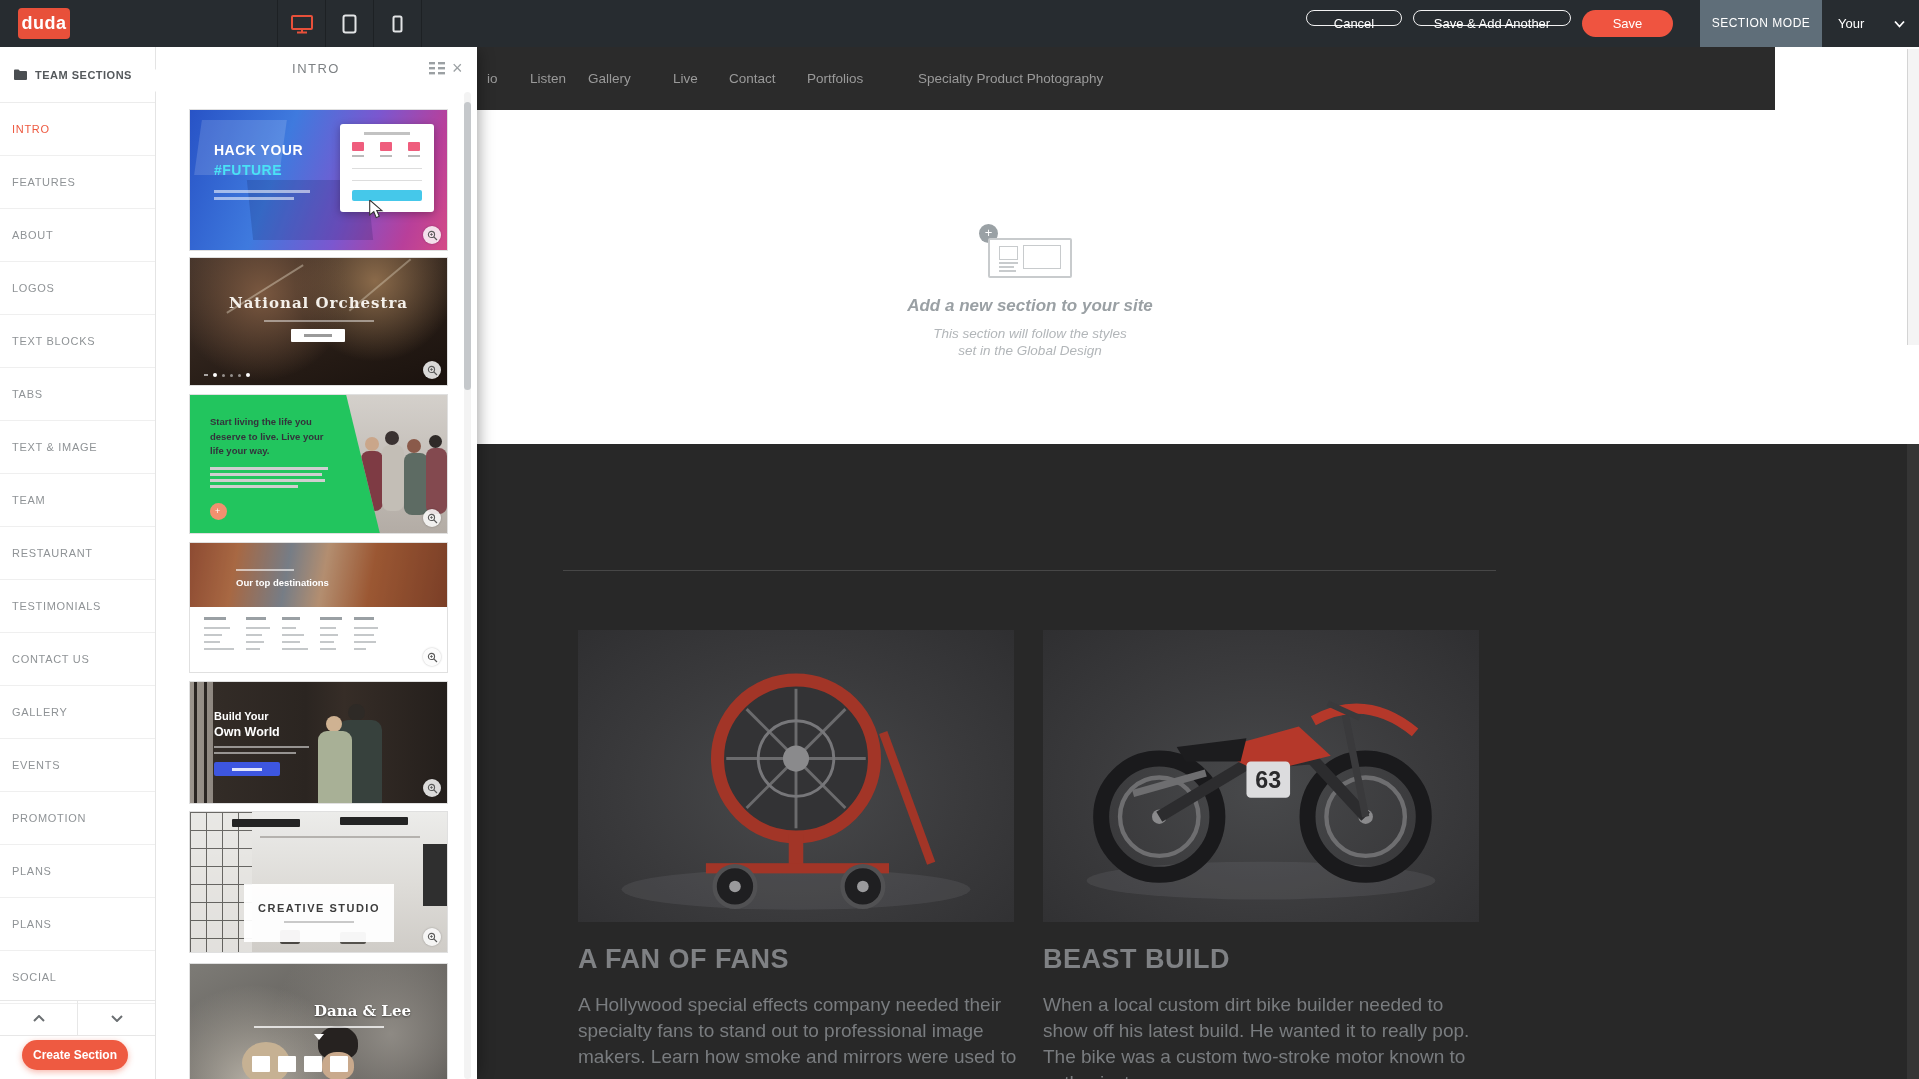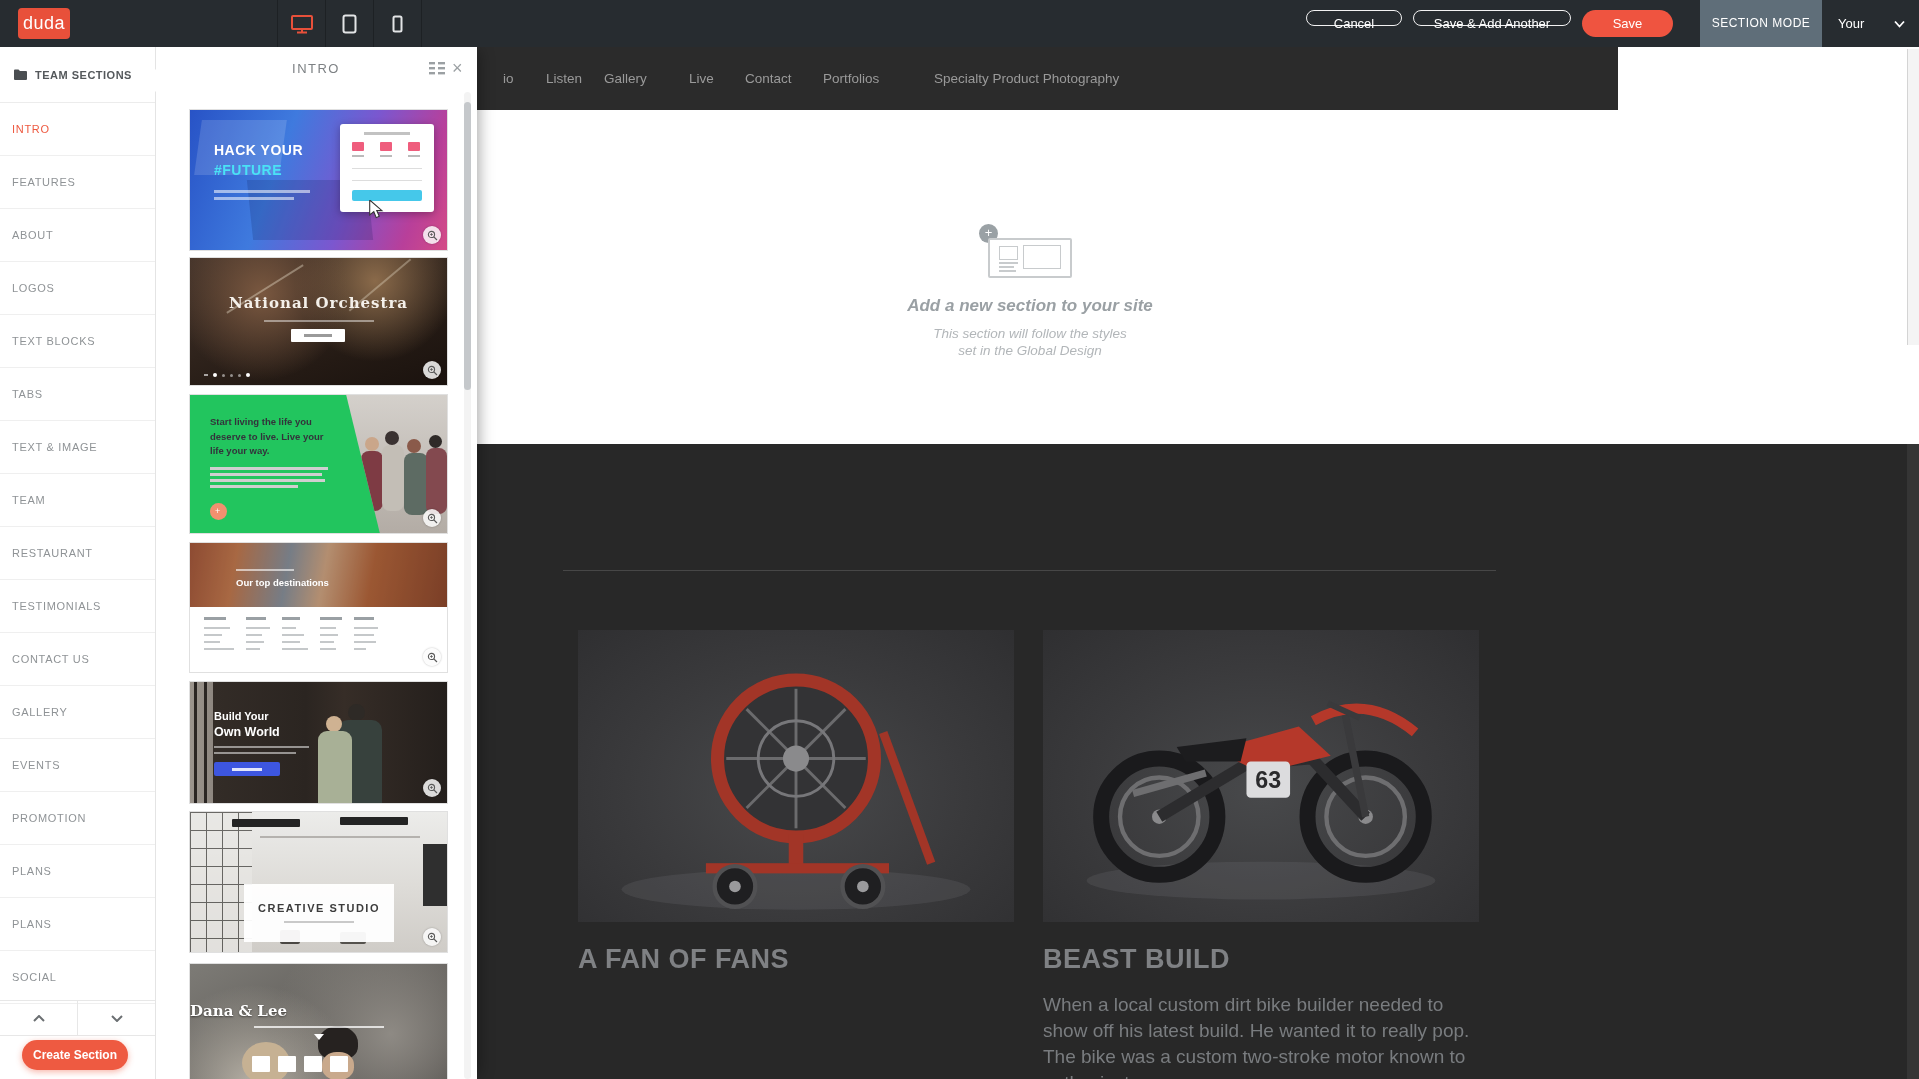--- a/index.html
+++ b/index.html
@@ -2,21 +2,21 @@
 <html><head>
 <meta charset="utf-8">
 <style>
   html,body{margin:0;padding:0;background:#111;}
   .stage{position:relative;width:1919px;height:1079px;overflow:hidden;background:#fff;
          font-family:"Liberation Sans",sans-serif;-webkit-font-smoothing:antialiased;}
   .abs{position:absolute;}
   
   .topbar{position:absolute;left:0;top:0;width:1919px;height:47px;background:#272c30;z-index:50;}
   .logo{position:absolute;left:18px;top:8px;width:52px;height:31px;background:#e8503a;border-radius:4px;
-        color:#fff;font-weight:normal;font-size:18px;text-align:center;line-height:30px;letter-spacing:.5px;}
+        color:#fff;font-weight:bold;font-size:18px;text-align:center;line-height:30px;letter-spacing:.5px;}
   .devgroup{position:absolute;left:277px;top:0;height:47px;display:flex;}
   .devcell{width:47px;height:47px;display:flex;align-items:center;justify-content:center;border-left:1px solid #1d2124;}
   .devcell:last-child{border-right:1px solid #1d2124;}
   .pillbtn{position:absolute;top:10px;height:16px;border:1px solid #f2f2f2;border-radius:14px;color:#fff;
            font-size:13px;text-align:center;line-height:26px;box-sizing:border-box;}
   .solidbtn{position:absolute;top:10px;height:27px;background:#ef5440;border-radius:14px;color:#fff;
             font-size:13px;text-align:center;line-height:27px;}
   .modeblock{position:absolute;left:1700px;top:0;width:122px;height:47px;background:#5f6e79;color:#fff;
              font-size:12px;letter-spacing:.5px;text-align:center;line-height:47px;}
   .helpLbl{position:absolute;left:1838px;top:0;height:47px;line-height:47px;color:#fff;font-size:13px;}
@@ -44,21 +44,21 @@
                color:#7d8184;font-size:13px;letter-spacing:1.5px;}
   .thumb{position:absolute;left:35px;width:257px;box-shadow:0 0 0 1px rgba(0,0,0,.12);overflow:hidden;
          background:#fff;cursor:pointer;}
   .mag{position:absolute;right:6px;bottom:6px;width:18px;height:18px;border-radius:50%;
        background:rgba(252,252,252,.85);display:flex;align-items:center;justify-content:center;
        box-shadow:0 0 2px rgba(0,0,0,.3);}
   .bar{position:absolute;}
   .pscroll-track{position:absolute;right:6px;top:45px;width:7px;bottom:0;background:#f3f3f3;border-radius:4px;}
   .pscroll-thumb{position:absolute;right:6px;top:55px;width:7px;height:288px;background:#c5c8cb;border-radius:4px;}
   
-  .sitenav{position:absolute;left:16px;top:47px;width:1602px;height:63px;background:#2b2b2b;}
+  .sitenav{position:absolute;left:0;top:47px;width:1775px;height:63px;background:#2b2b2b;}
   .navitem{position:absolute;top:0;height:63px;line-height:63px;color:#9a9a9a;font-size:13.5px;white-space:nowrap;}
   .whitearea{position:absolute;left:0;top:110px;width:1919px;height:334px;background:#fff;}
   .darksection{position:absolute;left:0;top:444px;width:1919px;bottom:0;background:#282828;}
   .cs-heading{position:absolute;left:563px;top:478px;font-size:52px;font-weight:bold;color:#707376;letter-spacing:1px;}
   .cs-rule{position:absolute;left:563px;top:570px;width:933px;height:1px;background:#474747;}
   .cardimg{position:absolute;top:630px;width:436px;height:292px;
            background:radial-gradient(ellipse at 50% 55%, #48494b 0%, #3a3a3c 55%, #2f2f31 100%);}
   .cardtitle{position:absolute;top:944px;font-size:27px;font-weight:bold;color:#7f8184;letter-spacing:.5px;}
   .cardbody{position:absolute;top:992px;width:442px;font-size:19px;line-height:26px;color:#797c7f;}
   .mscroll-dark{position:absolute;right:0;top:444px;width:12px;bottom:0;background:#353535;}
@@ -153,20 +153,21 @@
         <line x1="208" y1="58" x2="222" y2="128" stroke="#3a3a3c" stroke-width="5"></line>
         <line x1="196" y1="50" x2="218" y2="60" stroke="#3a3a3c" stroke-width="4"></line>
         <line x1="112" y1="98" x2="62" y2="112" stroke="#6e6e70" stroke-width="5"></line>
         <rect x="140" y="90" width="30" height="25" rx="3" fill="#dcdcde"></rect>
         <text x="155" y="108" font-size="16" font-weight="bold" fill="#2a2a2c" text-anchor="middle" font-family="Liberation Sans, sans-serif">63</text>
       </svg>
     </div>
 
     <div class="cardtitle" style="left:578px;top:500px">A FAN OF FANS</div>
     <div class="cardtitle" style="left:1043px;top:500px">BEAST BUILD</div>
+    <div class="cardbody" style="left:578px;top:548px">A Hollywood special effects company needed their specialty fans to stand out to professional image makers. Learn how smoke and mirrors were used to</div>
     <div class="cardbody" style="left:1043px;top:548px">When a local custom dirt bike builder needed to show off his latest build. He wanted it to really pop. The bike was a custom two-stroke motor known to enthusiasts</div>
   </div>
 
   <div class="mscroll-dark"></div>
   <div class="mscroll-thumb"></div>
 
   <div class="panel">
     <div class="panel-title">INTRO</div>
     <svg class="abs" style="left:274px;top:15px" width="16" height="13" viewBox="0 0 16 13">
       <g fill="#9ba0a3">
@@ -363,21 +364,21 @@
             <line x1="4.5" y1="6.5" x2="8.5" y2="6.5" stroke="#5a5a5a" stroke-width="1.2"></line>
             <line x1="6.5" y1="4.5" x2="6.5" y2="8.5" stroke="#5a5a5a" stroke-width="1.2"></line>
           </svg>
         </span>
     </div>
 
     <div class="thumb" style="top:917px;height:200px;background:radial-gradient(circle at 25% 62%, #b9b3a8 0%, rgba(0,0,0,0) 45%),radial-gradient(circle at 78% 35%, #8e8a84 0%, rgba(0,0,0,0) 50%),linear-gradient(150deg,#7d7b76,#4f4c49 70%,#3b3937)">
       <div class="abs" style="left:128px;top:62px;width:40px;height:34px;border-radius:50% 50% 40% 40%;background:#262220"></div>
       <div class="abs" style="left:132px;top:88px;width:32px;height:28px;border-radius:45%;background:#c9a98c"></div>
       <div class="abs" style="left:52px;top:78px;width:48px;height:42px;border-radius:50%;background:#c6b193"></div>
-      <div class="abs" style="left:0;top:38px;width:221px;text-align:left;color:#fff;font-size:15px;font-weight:bold;font-family:'DejaVu Serif','Liberation Serif',serif;text-shadow:0 1px 2px rgba(0,0,0,.5)">Dana &amp; Lee</div>
+      <div class="abs" style="left:0;top:38px;width:221px;text-align:right;color:#fff;font-size:15px;font-weight:bold;font-family:'DejaVu Serif','Liberation Serif',serif;text-shadow:0 1px 2px rgba(0,0,0,.5)">Dana &amp; Lee</div>
       <div class="bar" style="left:64px;top:62px;width:130px;height:2px;background:rgba(255,255,255,.75)"></div>
       <div class="abs" style="left:124px;top:70px;width:0;height:0;border-left:5px solid transparent;border-right:5px solid transparent;border-top:6px solid #fff"></div>
       <div class="abs" style="left:62px;top:92px;display:flex;gap:8px">
         <span style="width:18px;height:16px;background:#fff;border-radius:1px"></span>
         <span style="width:18px;height:16px;background:#fff;border-radius:1px"></span>
         <span style="width:18px;height:16px;background:#fff;border-radius:1px"></span>
         <span style="width:18px;height:16px;background:#fff;border-radius:1px"></span>
       </div>
 
     </div>

